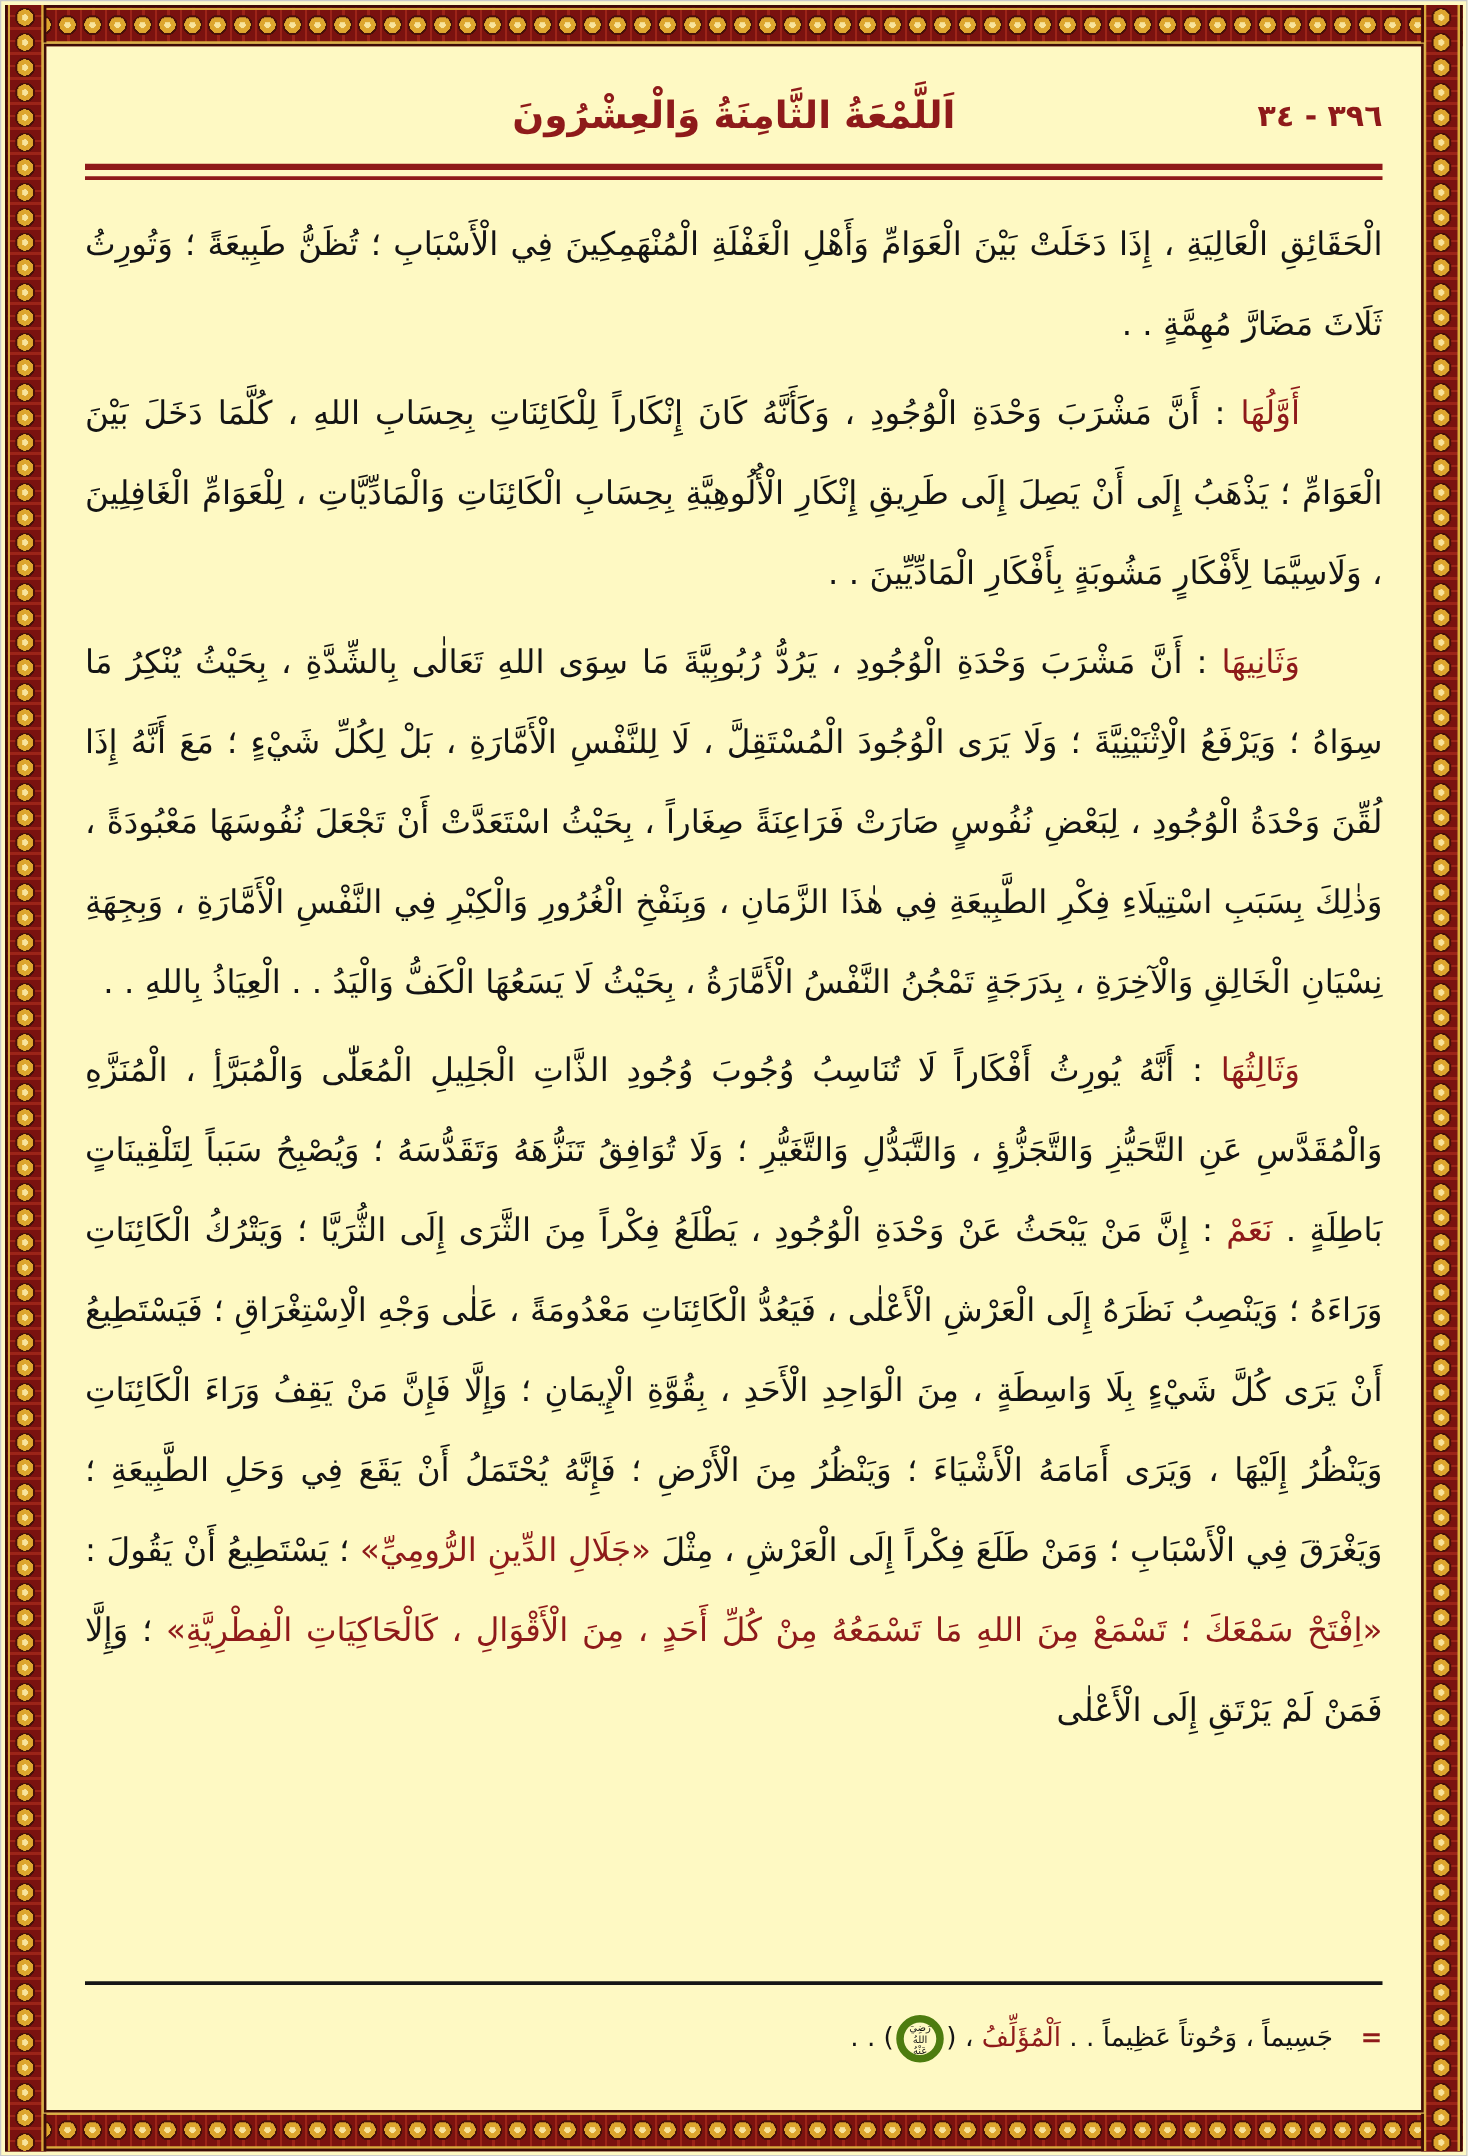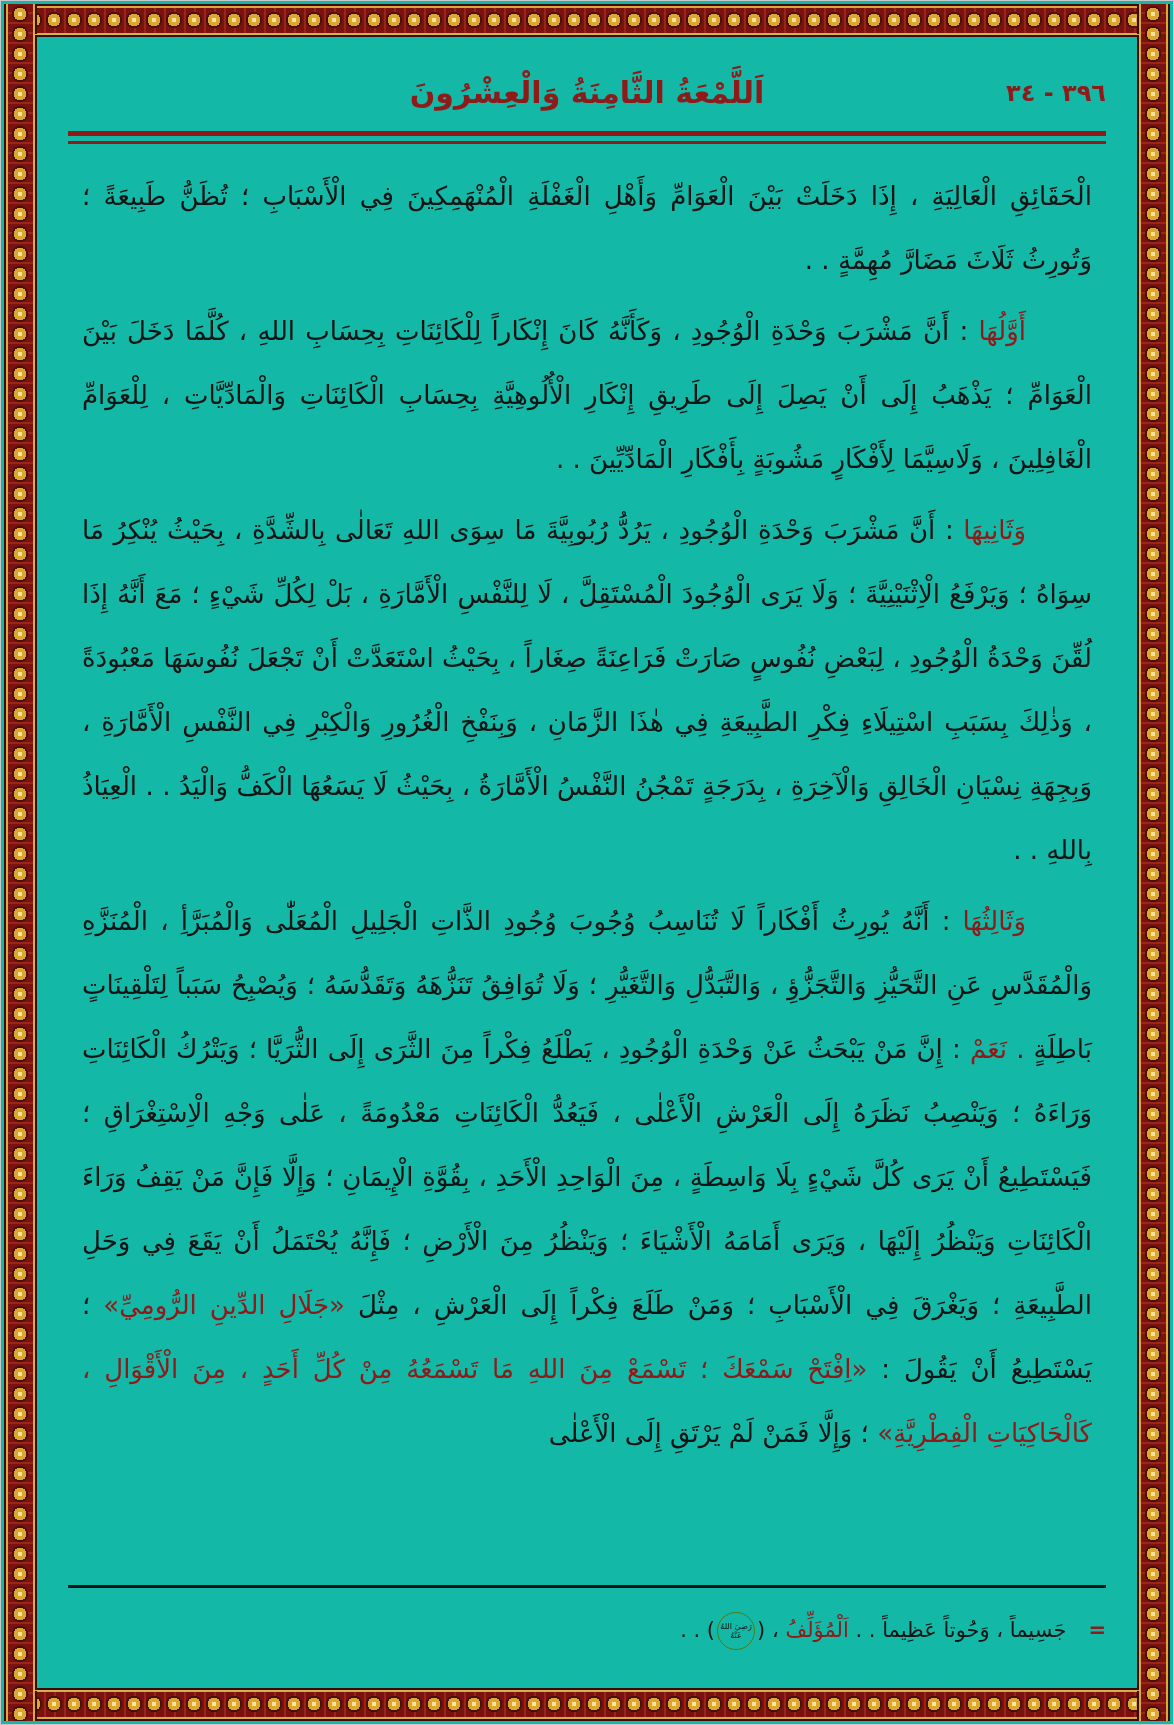--- a/index.html
+++ b/index.html
@@ -1,17 +1,17 @@
 <!DOCTYPE html>
 <html lang="ar"><head>
 <meta charset="utf-8">
 <style>
   html,body{margin:0;padding:0;background:#e8e8e8;}
   .page{
-    width:1174px;height:1725px;position:relative;background:#14b8a6;
+    width:1174px;height:1725px;position:relative;background:#fef9c3;
     overflow:hidden;font-family:"DejaVu Sans",sans-serif;
     box-shadow:inset 0 0 0 1px #c9c9c9;margin:0 auto;
   }
   
   .band-h{
     position:absolute;left:4px;right:4px;height:29px;background-color:#7a120f;
     background-image:
       radial-gradient(circle at 10px 14px,#f8e49b 0 2.5px,#dda62e 2.5px 6.5px,#48100a 6.5px 8px,rgba(0,0,0,0) 8px),
       repeating-linear-gradient(90deg,#9c2418 0 2px,#7a120f 2px 10px,#9c2418 10px 12px,#7a120f 12px 20px);
     background-size:20px 29px,20px 29px;
@@ -30,32 +30,32 @@
   }
   .band-v.left{left:4px}.band-v.right{right:4px}
   .frame-hairline{position:absolute;inset:34px;border:1px solid #d9b452;pointer-events:none;}
   
   .content{position:absolute;inset:33px;padding:36px 35px 0;direction:rtl;}
   .page-header{position:relative;height:50px;}
   .page-title{margin:0;font-size:30px;font-weight:bold;color:#8e1a1a;text-align:center;line-height:48px;}
   .page-number{position:absolute;right:0;top:0;font-size:24px;font-weight:bold;color:#8e1a1a;line-height:48px;}
   .double-rule{margin-top:12px;height:5px;border-top:5px solid #8e1a1a;border-bottom:3px solid #8e1a1a;}
   .body-text{margin-top:20px;font-size:26px;line-height:64px;color:#141414;text-align:justify;}
-  .para{margin:0 14px 7px;text-indent:66px;}
+  .para{margin:0 0 7px;text-indent:66px;}
   .para.continuation{text-indent:0;}
   .accent{color:#8e1a1a;font-weight:normal;}
   
   .page-footer{position:absolute;left:35px;right:35px;bottom:38px;}
   .fn-rule{border-top:3px solid #161616;}
   .footnote{margin-top:18px;font-size:21px;line-height:48px;color:#141414;text-align:right;direction:rtl;}
   .fn-marker{color:#8e1a1a;font-weight:bold;margin-left:22px;}
   .fn-author{color:#8e1a1a;font-weight:normal;}
   .seal{
     display:inline-flex;align-items:center;justify-content:center;
-    width:38px;height:38px;border:1px solid #4d7c0f;border-radius:50%;
+    width:38px;height:38px;border:6px solid #4d7c0f;border-radius:50%;
     font-size:8px;line-height:9px;text-align:center;vertical-align:middle;
     color:#141414;box-sizing:border-box;padding:2px;margin:0 2px;
   }
 </style>
 </head>
 <body>
 
 <div class="page">
 
   <div class="band-h top"></div>

